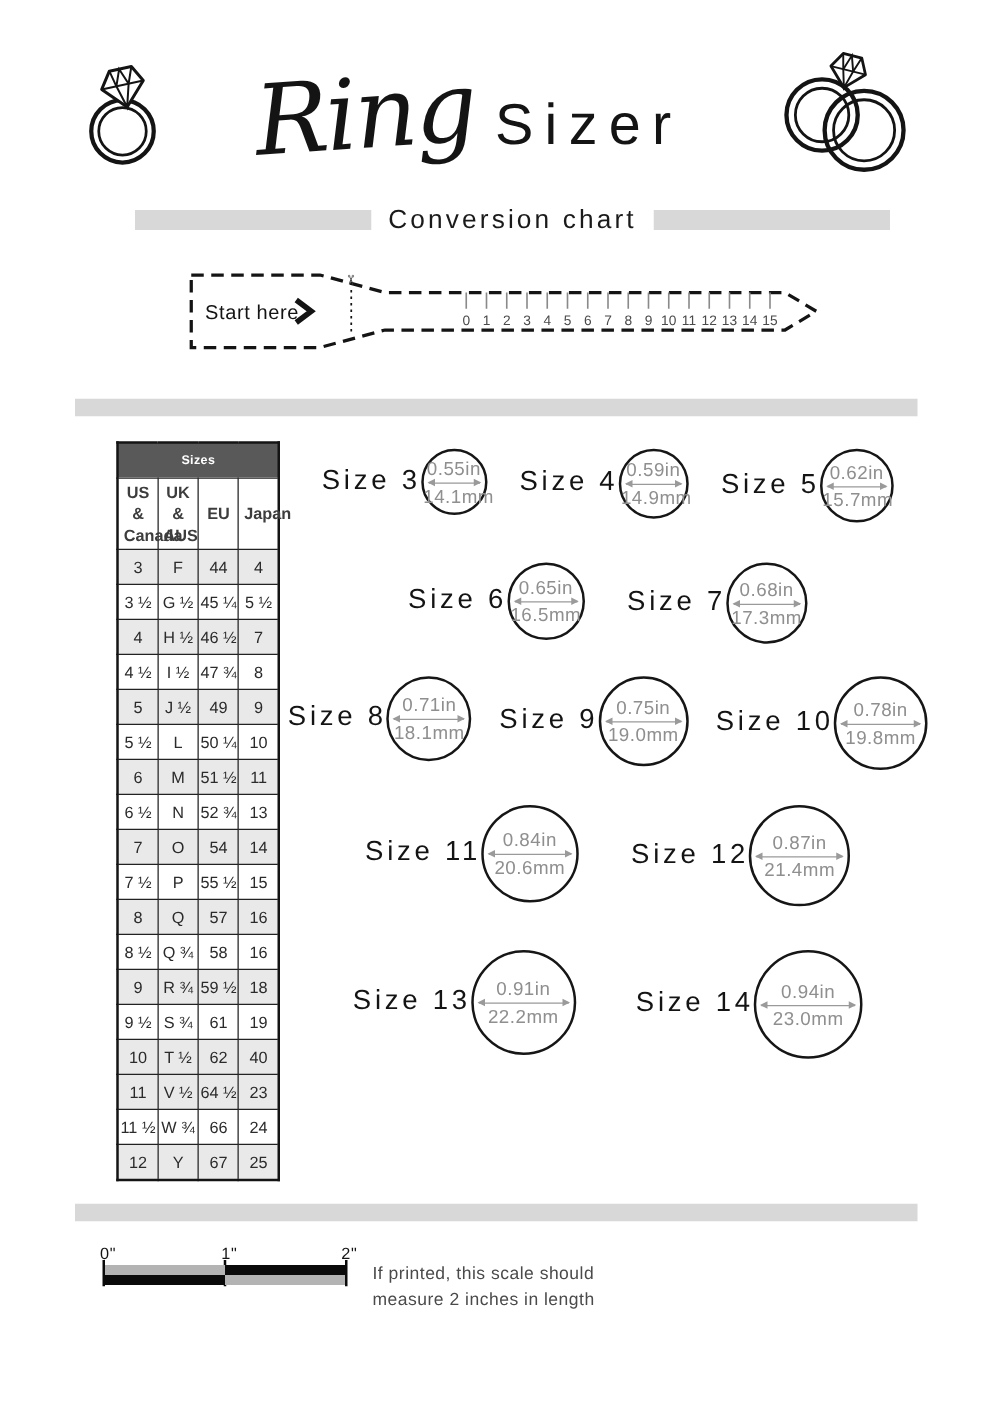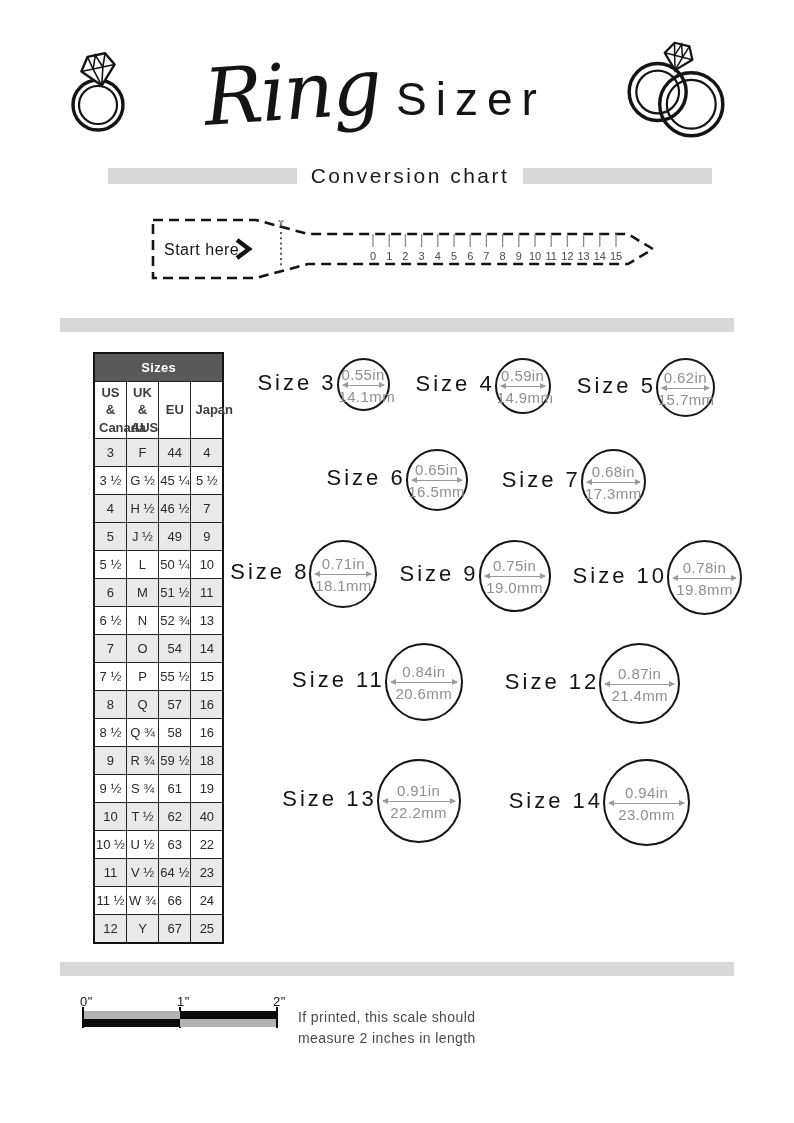--- a/index.html
+++ b/index.html
@@ -31,21 +31,21 @@
   
   .wide-bar { height:14px; background:var(--bar-gray,#d8d8d8); margin:0 60px; }
   .bar-top { margin-top:32px; }
   .bar-bottom { margin-top:18px; }
 
   
   .main { display:flex; align-items:flex-start; margin:20px 0 0 93px; }
 
   table.sizes { border-collapse:collapse; width:252px; border:2px solid #141414; table-layout:fixed; }
   table.sizes th, table.sizes td { border:1px solid #222; text-align:center; vertical-align:middle; }
-  .sizes-title th { background:var(--table-header-bg,#595959); color:#ffffff; font-size:13px; font-weight:bold; height:28px; letter-spacing:.3px; border:1px solid #141414; }
+  .sizes-title th { background:var(--table-header-bg,#595959); color:#ffffff; font-size:10px; font-weight:bold; height:28px; letter-spacing:.3px; border:1px solid #141414; }
   .col-heads th { height:46px; font-size:13px; font-weight:bold; color:#3d3d3d; background:#fff; line-height:1.35; padding:2px 4px; }
   table.sizes td { height:28px; font-size:13px; color:#2b2b2b; background:#fff; }
   table.sizes tr.alt td { background:var(--row-alt-bg,#e9e9e9); }
 
   
   .circles-panel { flex:1; padding:2px 52px 0 6px; }
   .circle-row { display:flex; justify-content:center; align-items:flex-start; }
   .row0 { gap:26px; margin-top:0; }
   .row1 { gap:34px; margin-top:28px; }
   .row2 { gap:22px; margin-top:22px; }
@@ -187,20 +187,26 @@
             <td>G ½</td>
             <td>45 ¼</td>
             <td>5 ½</td>
           </tr>
           <tr class="alt">
             <td>4</td>
             <td>H ½</td>
             <td>46 ½</td>
             <td>7</td>
           </tr>
+          <tr>
+            <td>4 ½</td>
+            <td>I ½</td>
+            <td>47 ¾</td>
+            <td>8</td>
+          </tr>
           <tr class="alt">
             <td>5</td>
             <td>J ½</td>
             <td>49</td>
             <td>9</td>
           </tr>
           <tr>
             <td>5 ½</td>
             <td>L</td>
             <td>50 ¼</td>
@@ -252,26 +258,20 @@
             <td>9 ½</td>
             <td>S ¾</td>
             <td>61</td>
             <td>19</td>
           </tr>
           <tr class="alt">
             <td>10</td>
             <td>T ½</td>
             <td>62</td>
             <td>40</td>
-          </tr>
-          <tr>
-            <td>10 ½</td>
-            <td>U ½</td>
-            <td>63</td>
-            <td>22</td>
           </tr>
           <tr class="alt">
             <td>11</td>
             <td>V ½</td>
             <td>64 ½</td>
             <td>23</td>
           </tr>
           <tr>
             <td>11 ½</td>
             <td>W ¾</td>

